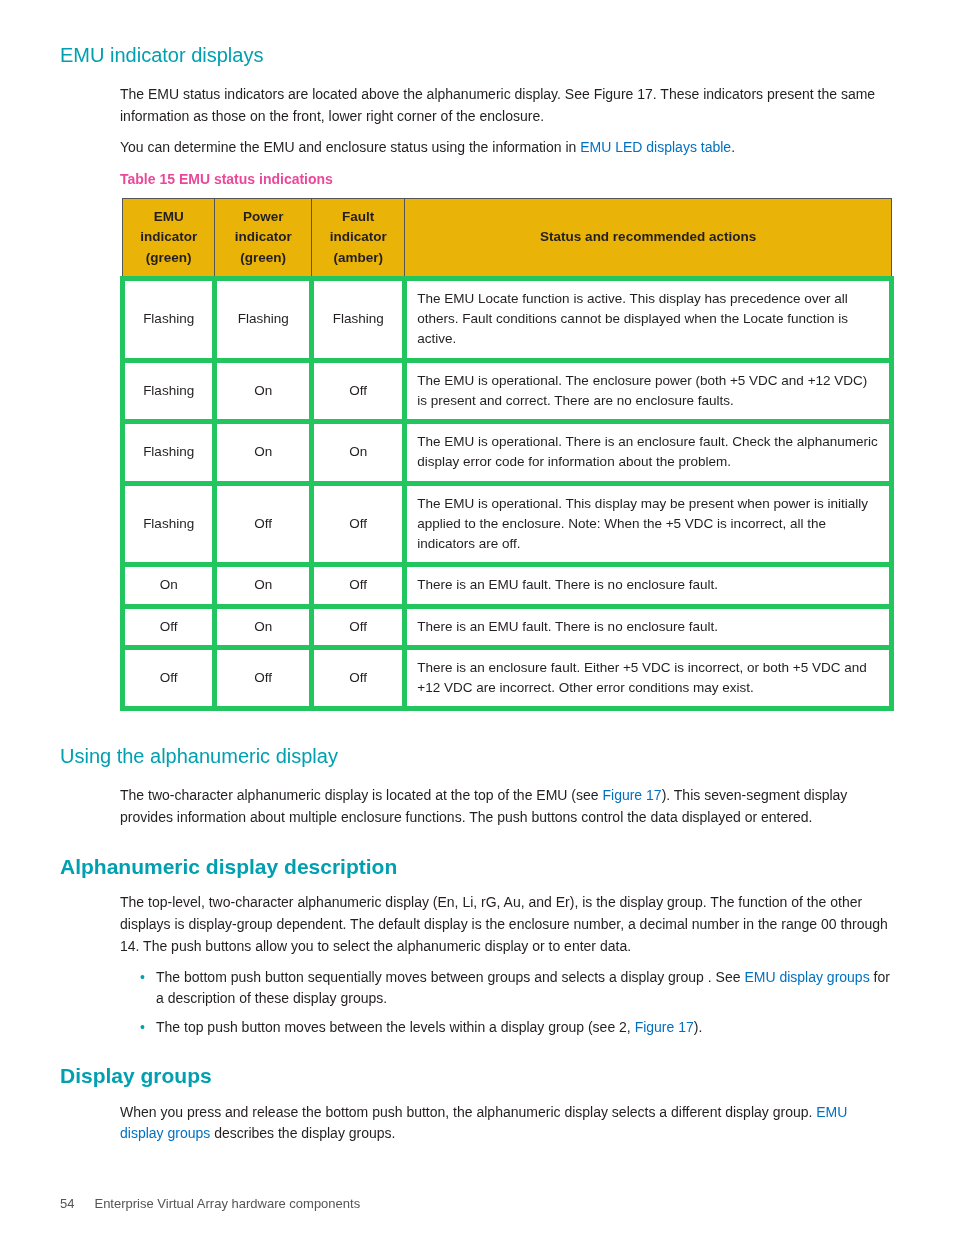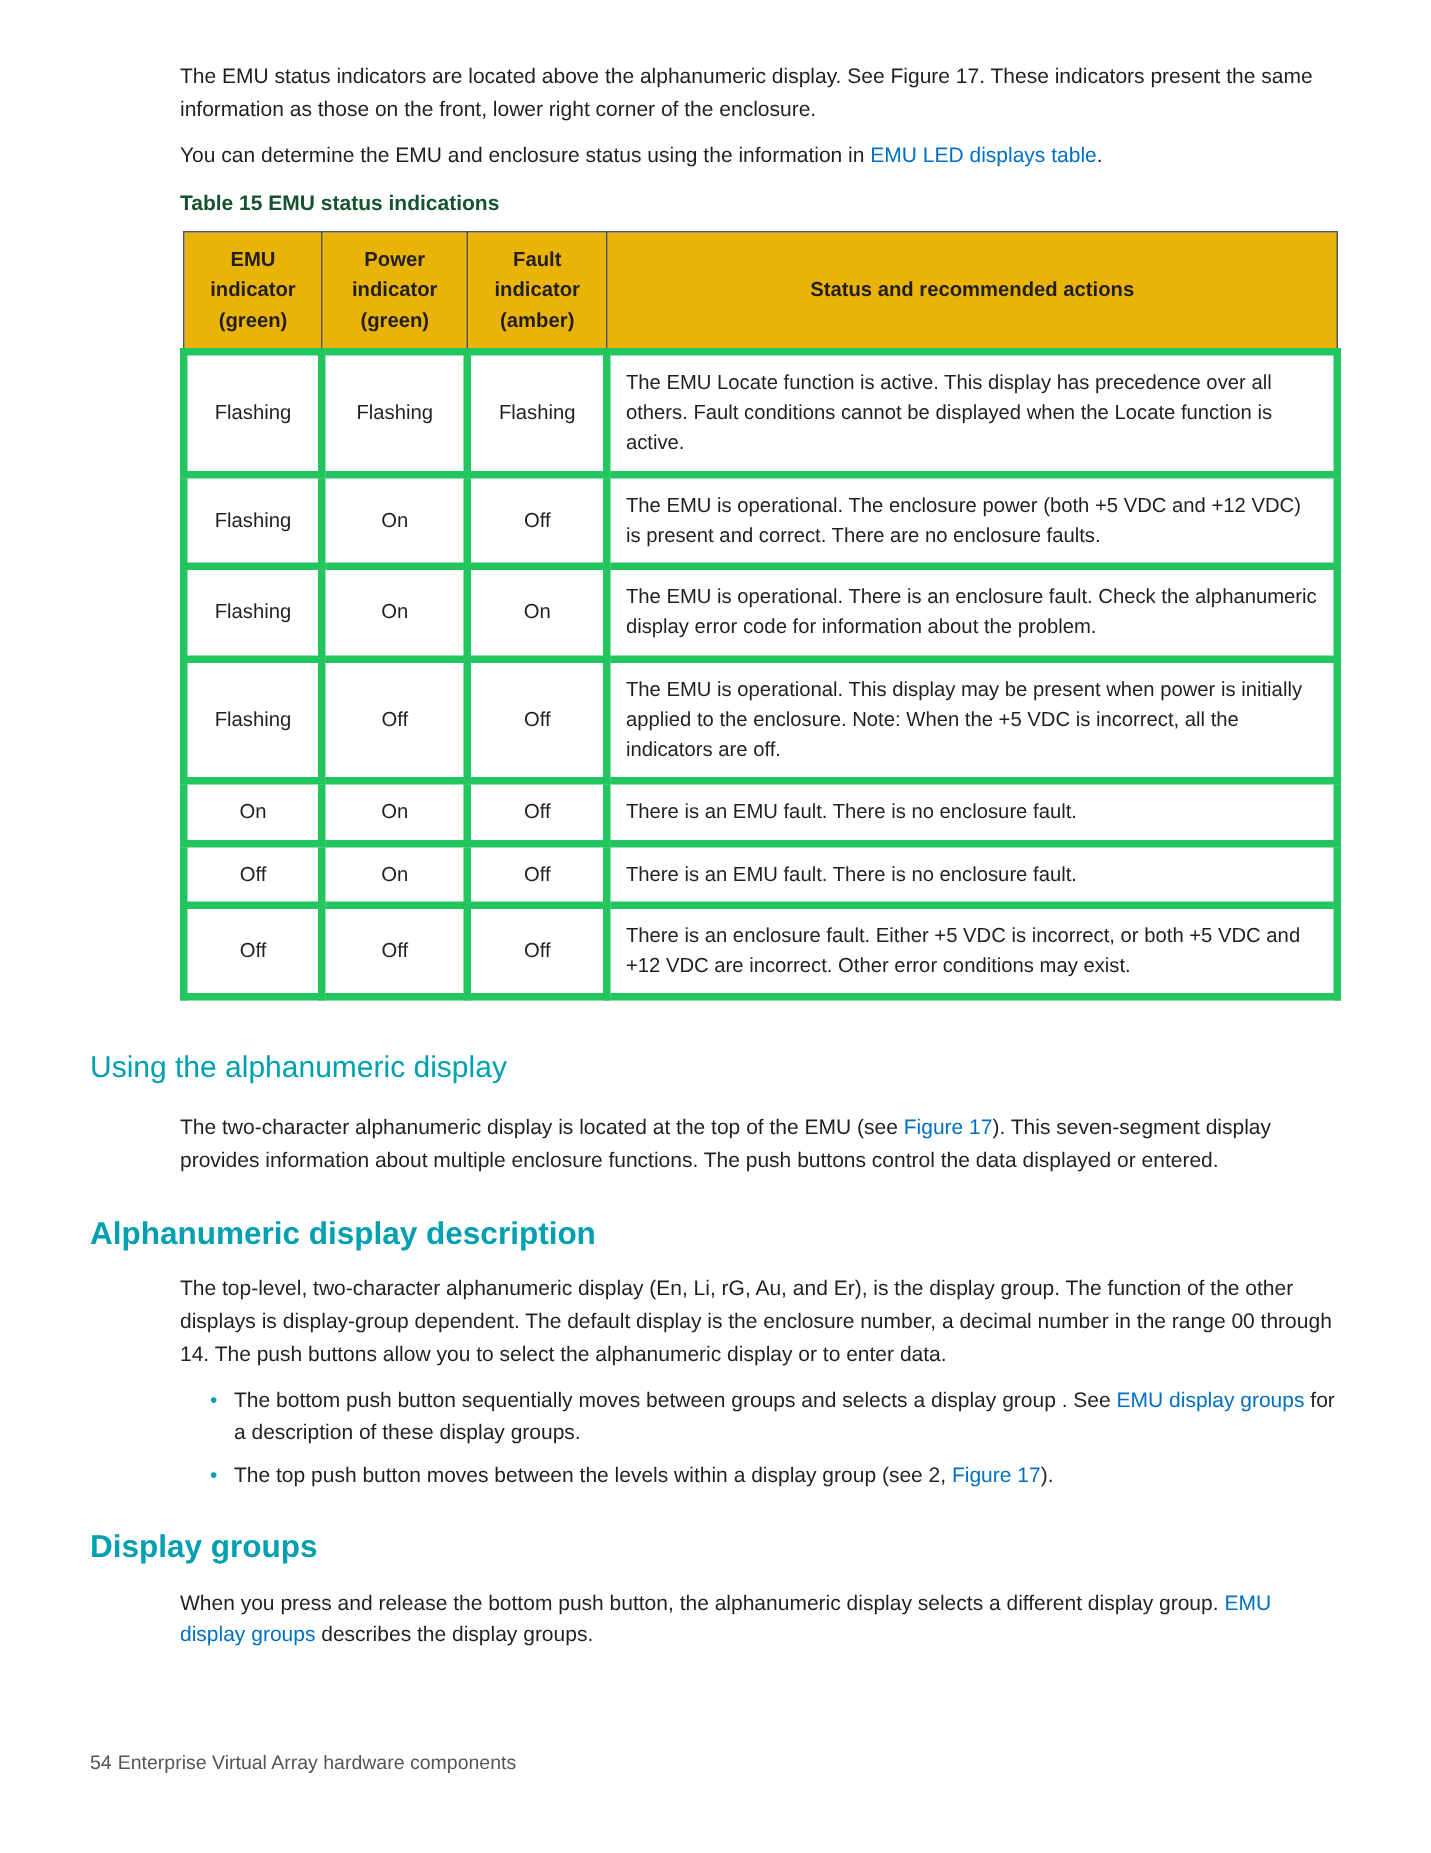--- a/index.html
+++ b/index.html
@@ -35,21 +35,21 @@
       font-size: 14px;
       line-height: 1.55;
     }
 
     .link {
       color: #0070c0;
       text-decoration: none;
     }
 
     .table-title {
-      color: #14532d;
+      color: #ec4899;
       font-weight: bold;
       font-size: 14px;
       margin-left: 60px;
       margin-bottom: 8px;
       margin-top: 10px;
     }
 
     table.status-table {
       margin-left: 60px;
       border-collapse: collapse;
@@ -101,40 +101,41 @@
 
     .bullet-list li::before {
       content: "•";
       position: absolute;
       left: 0;
       color: #00a0b0;
       font-size: 14px;
     }
 
     .page-footer {
-      margin-top: 64px;
+      margin-top: 49px;
       font-size: 13px;
       color: #555;
       display: flex;
       align-items: center;
-      gap: 4px;
+      gap: 20px;
     }
 
     .note-bold {
       font-weight: normal;
     }
 
     .section-block {
       margin-bottom: 18px;
     }
   </style>
 </head>
 <body>
 
 <section>
+  <h2 class="section-title">EMU indicator displays</h2>
 
   <p class="body-text">The EMU status indicators are located above the alphanumeric display.  See Figure 17.  These indicators present the same information as those on the front, lower right corner of the enclosure.</p>
 
   <p class="body-text">
     <span>You can determine the EMU and enclosure status using the information in </span><a class="link">EMU LED displays table</a><span>.</span>
   </p>
 
   <div class="table-title">Table 15 EMU status indications</div>
 
   <table class="status-table">

